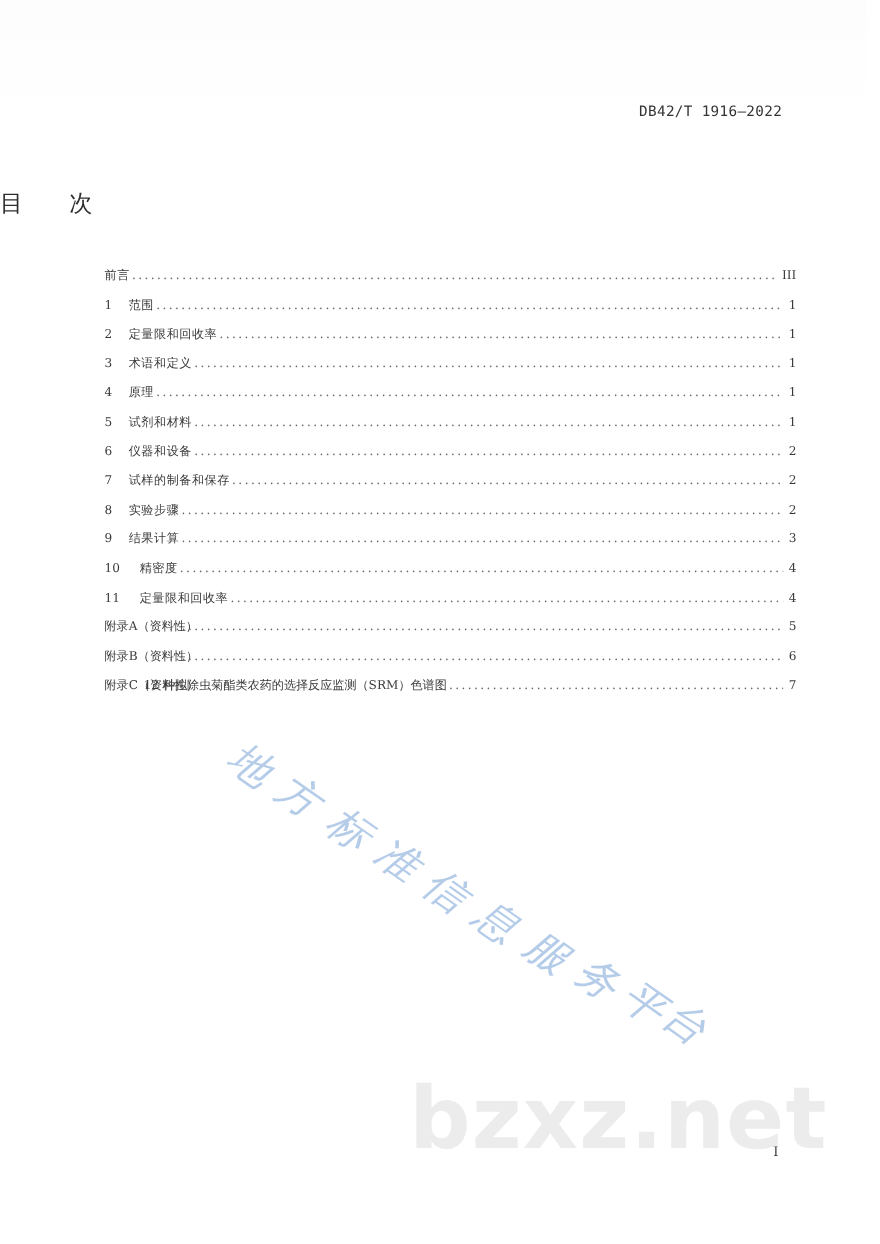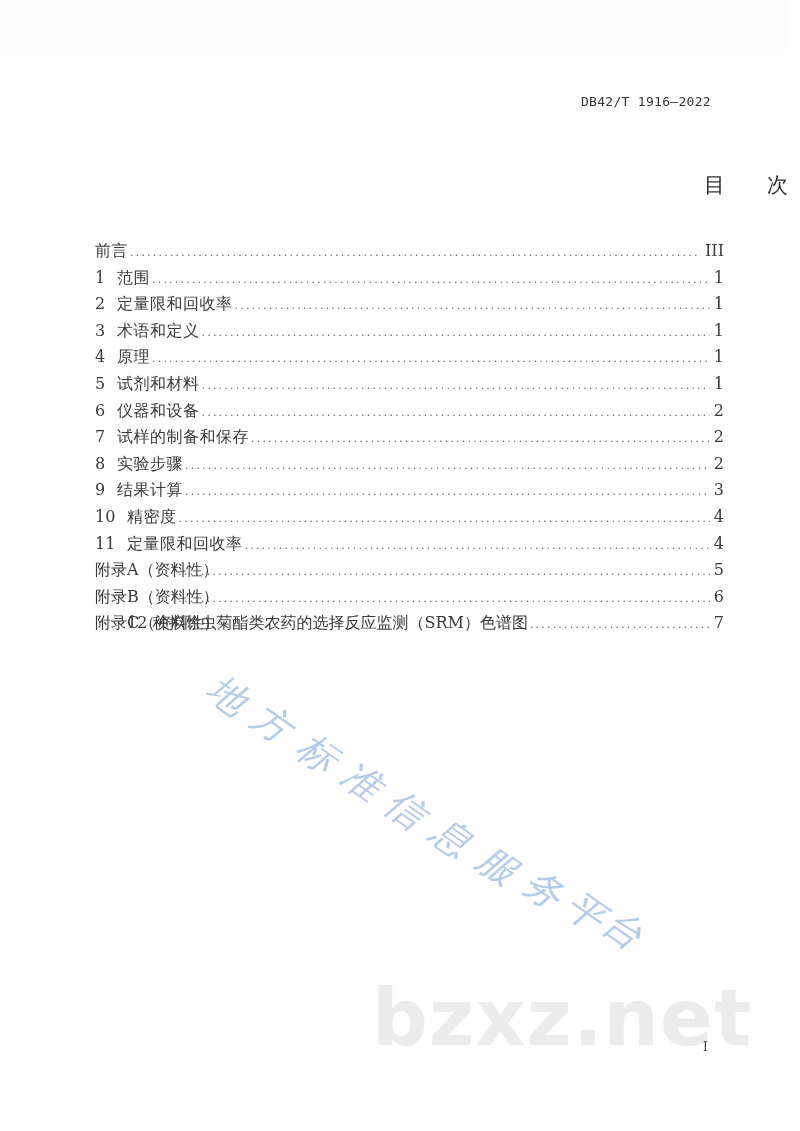--- a/index.html
+++ b/index.html
@@ -27,38 +27,38 @@
       top: 94px;
       font-family: "DejaVu Sans Mono", "Liberation Mono", monospace;
       font-size: 13px;
       letter-spacing: 0.3px;
       color: #333;
     }
     .toc-title {
       position: absolute;
       left: 0; right: 0;
       top: 171px;
-      text-align: right;
+      text-align: left;
       font-family: "DejaVu Sans", "Liberation Sans", sans-serif;
       font-size: 21px;
       color: #2e2e2e;
       letter-spacing: 0;
     }
     .toc-title .gap { display: inline-block; width: 42px; }
     .toc {
       position: absolute;
       left: 95px;
       top: 242px;
       width: 629px;
     }
     .toc-row {
       display: flex;
       align-items: baseline;
       height: 26.6px;
-      font-size: 16px;
+      font-size: 11px;
       line-height: 18px;
       white-space: nowrap;
       color: #3a3a3a;
     }
     .toc-row .num {
       display: inline-block;
       min-width: 20px;
       margin-right: 2px;
     }
     .toc-row .num.wide { min-width: 30px; }

